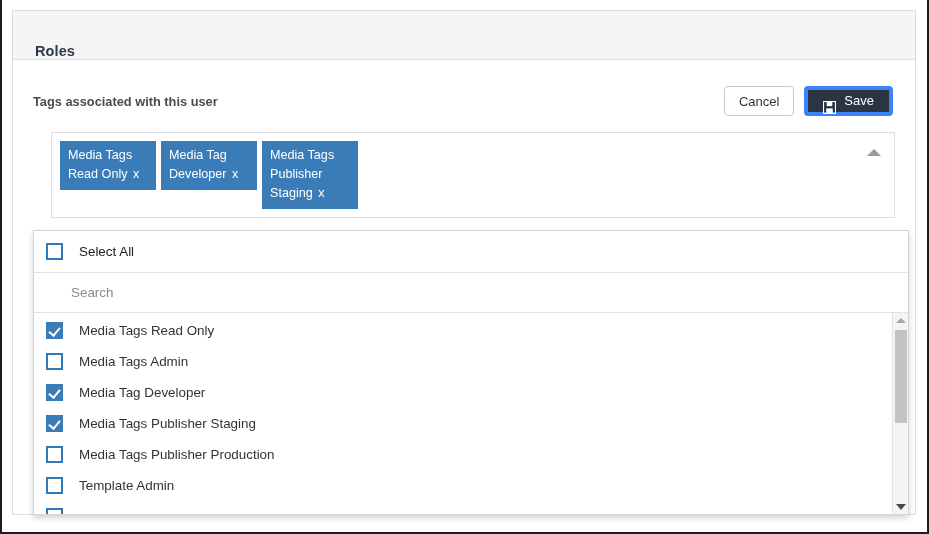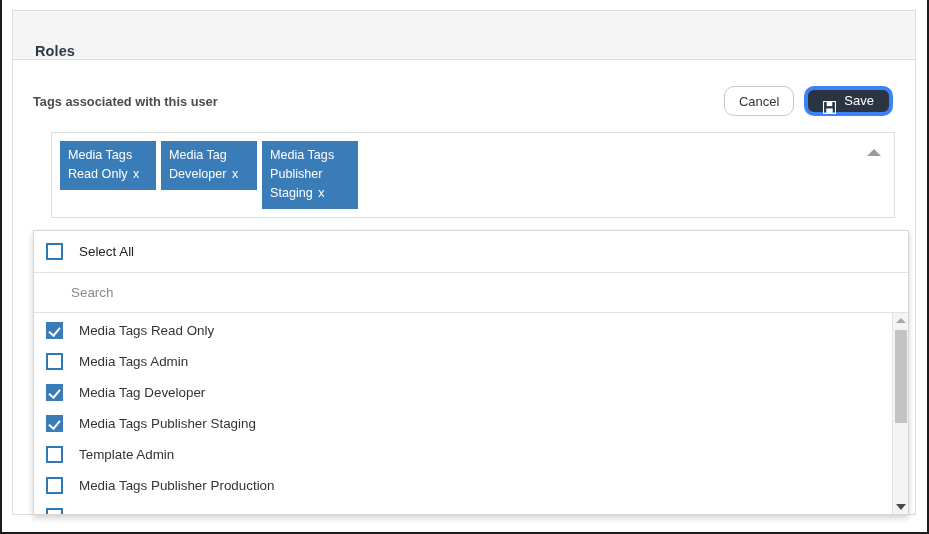--- a/index.html
+++ b/index.html
@@ -82,21 +82,21 @@
 
   .btn {
     font-family: "Liberation Sans", sans-serif;
     font-size: 13px;
     padding: 0 14px;
     height: 30px;
     line-height: 30px;
     box-sizing: border-box;
     cursor: pointer;
     white-space: nowrap;
-    border-radius: 10px;
+    border-radius: 4px;
   }
   .btn-cancel {
     background: #ffffff;
     border: 1px solid #c8c8c8;
     color: #333333;
     min-width: 64px;
     text-align: center;
   }
   .btn-save {
     background: #2b3442;
@@ -373,25 +373,25 @@
       <div class="dd-row">
         <span class="cb checked"></span>
         <span class="lbl">Media Tag Developer</span>
       </div>
       <div class="dd-row">
         <span class="cb checked"></span>
         <span class="lbl">Media Tags Publisher Staging</span>
       </div>
       <div class="dd-row">
         <span class="cb"></span>
+        <span class="lbl">Media Tags Publisher Production</span>
+      </div>
+      <div class="dd-row">
+        <span class="cb"></span>
         <span class="lbl">Template Admin</span>
-      </div>
-      <div class="dd-row">
-        <span class="cb"></span>
-        <span class="lbl">Media Tags Publisher Production</span>
       </div>
       <div class="dd-row">
         <span class="cb"></span>
         <span class="lbl"></span>
       </div>
 
     </div>
 
     <div class="dd-scroll">
       <div class="sb-arrow up">

